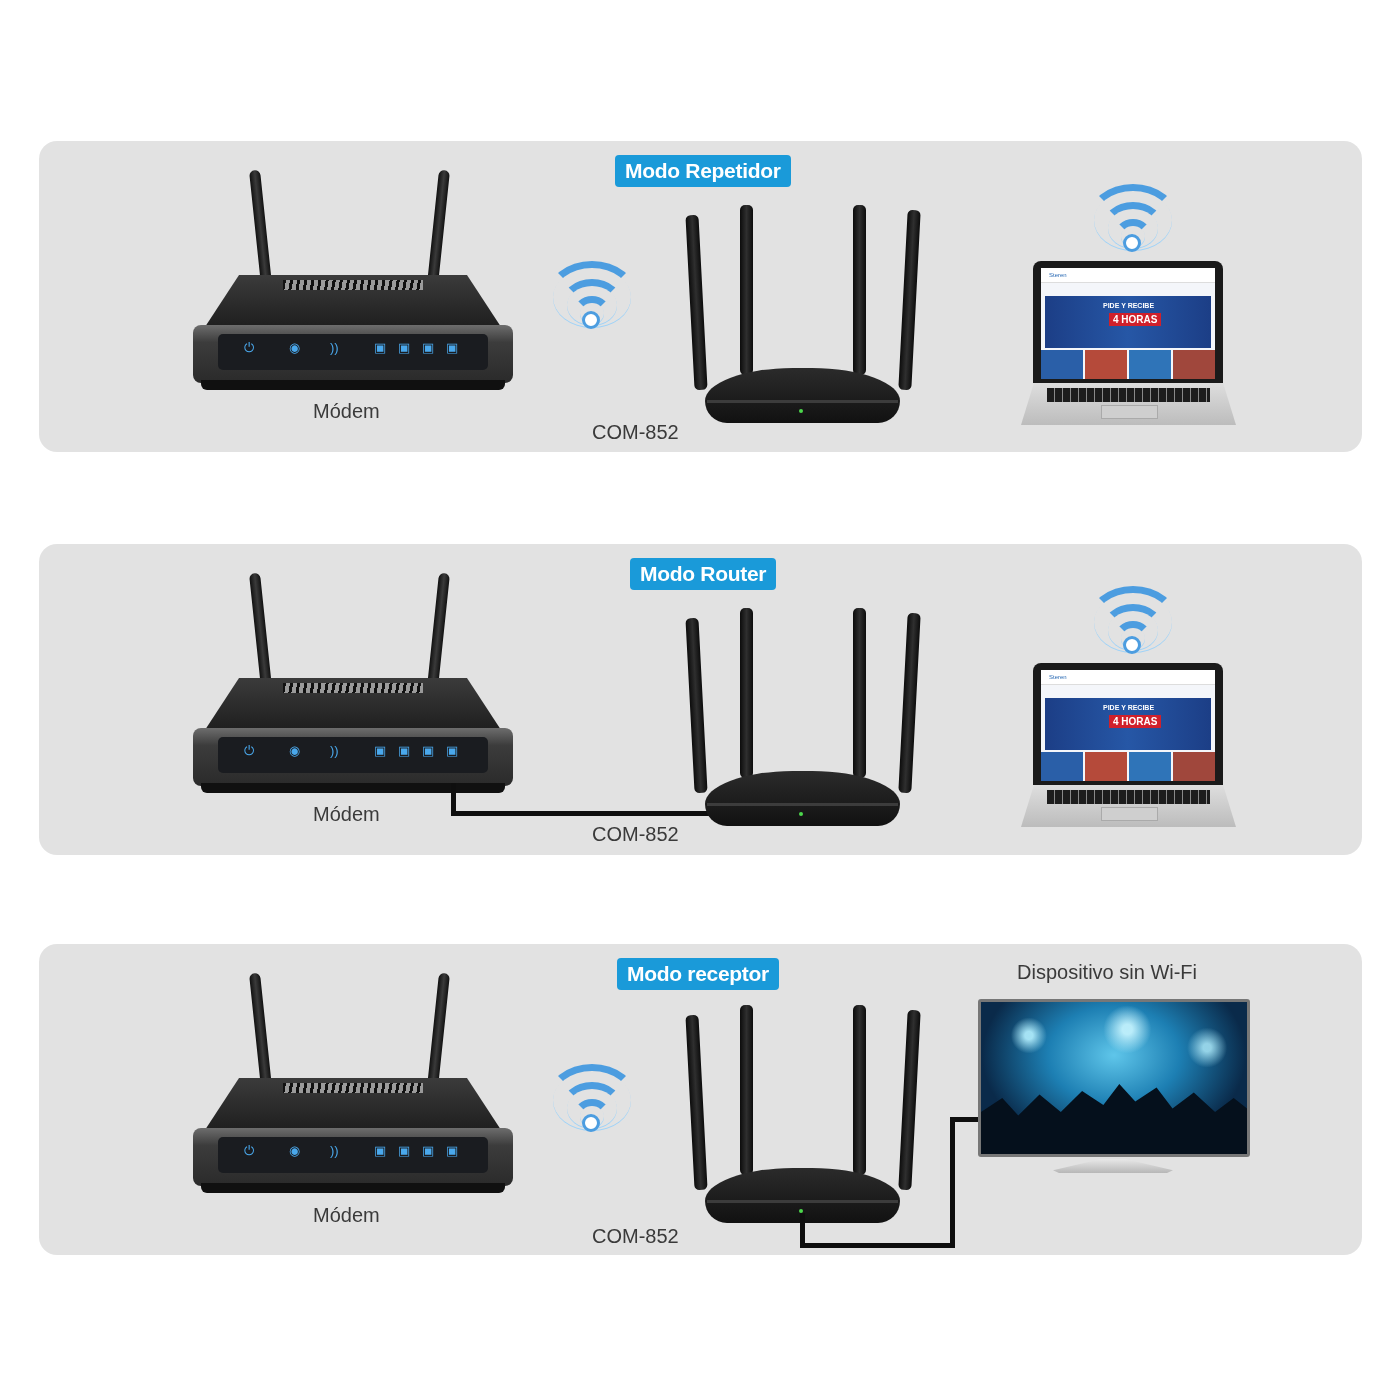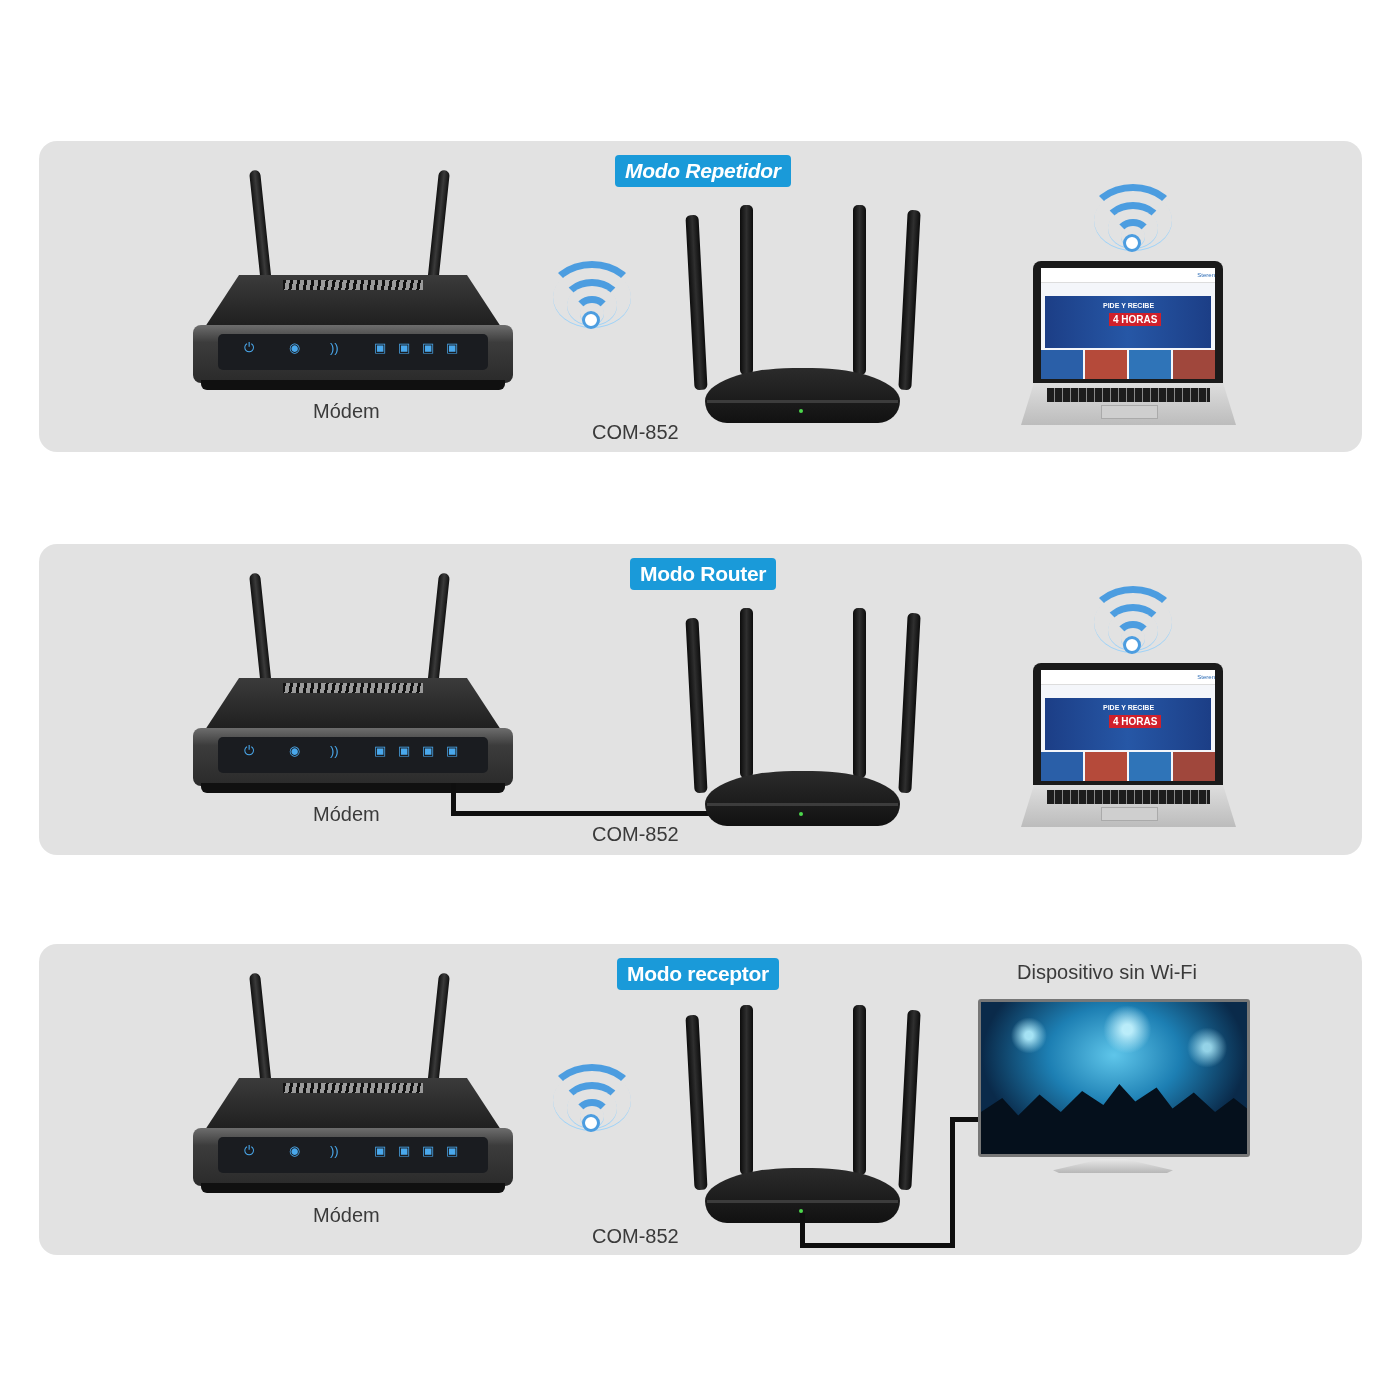--- a/index.html
+++ b/index.html
@@ -34,21 +34,21 @@
   .router .led { position:absolute; left:114px; top:209px; width:4px; height:4px; background:#4cd84c; border-radius:50%; }
 
   
   .wifi { position:absolute; width:92px; height:80px; }
   .wifi .arc { position:absolute; border:7px solid #4c9de0; border-color:#4c9de0 transparent transparent transparent;
                border-radius:50%; box-shadow:0 -1px 0 #9ed2f8 inset; }
   .wifi .dot { position:absolute; left:36px; top:56px; width:12px; height:12px; border:3px solid #4c9de0;
                border-radius:50%; background:#fff; }
 
   
-  .laptop { position:absolute; width:215px; height:170px;text-align:right; }
+  .laptop { position:absolute; width:215px; height:170px; }
   .laptop .lid { position:absolute; left:12px; top:0; width:190px; height:122px; background:#1a1a1a; border-radius:8px 8px 0 0; }
   .laptop .screen { position:absolute; left:20px; top:7px; width:174px; height:111px; background:#f4f6fa; overflow:hidden; }
   .laptop .hdr { height:14px; background:#fff; border-bottom:1px solid #ddd; font-size:6px; color:#2b6bb5; padding-left:8px; line-height:14px; }
   .laptop .banner { position:absolute; left:4px; top:28px; width:166px; height:52px; background:linear-gradient(90deg,#1c3e86,#2657a6,#1c3e86); }
   .laptop .bnr-t { position:absolute; left:62px; top:34px; color:#fff; font-size:7px; font-weight:bold; }
   .laptop .bnr-h { position:absolute; left:68px; top:45px; background:#d0202b; color:#fff; font-size:10px; font-weight:bold; padding:1px 4px; }
   .laptop .tiles { position:absolute; left:0; top:82px; width:174px; height:29px; display:flex; gap:2px; }
   .laptop .tiles div { flex:1; }
   .laptop .deck { position:absolute; left:0; top:122px; width:215px; height:42px; background:linear-gradient(180deg,#dedede,#bcbcbc);
                   clip-path:polygon(6% 0,94% 0,100% 100%,0 100%); }
@@ -68,21 +68,21 @@
                 overflow:hidden; }
   .tv .crowd { position:absolute; left:0; bottom:0; width:266px; height:70px; background:#05101c;
                clip-path:polygon(0 40%,8% 20%,14% 45%,22% 15%,30% 40%,38% 10%,46% 30%,52% 0,58% 25%,66% 5%,72% 35%,80% 12%,88% 40%,95% 20%,100% 35%,100% 100%,0 100%); }
   .tv .stand { position:absolute; left:75px; top:160px; width:120px; height:14px; background:linear-gradient(180deg,#e8e8e8,#b7b7b7);
                clip-path:polygon(40% 0,60% 0,100% 80%,95% 100%,5% 100%,0 80%); }
 </style>
 </head>
 <body>
 
 <div class="panel" style="top:141px;"></div>
-<div class="mode-badge" style="left:615px; top:155px;font-style:italic;">Modo Repetidor</div>
+<div class="mode-badge" style="left:615px; top:155px;">Modo Repetidor</div>
 
 <div class="modem" style="left:193px; top:170px;">
   <div class="ant" style="left:62px; transform:rotate(-6deg);"></div>
   <div class="ant" style="left:240px; transform:rotate(6deg);"></div>
   <div class="top"></div>
   <div class="vents"></div>
   <div class="front"></div>
   <div class="face"></div>
   <span class="led" style="left:51px;">⏻</span>
   <span class="led" style="left:96px;">◉</span>

